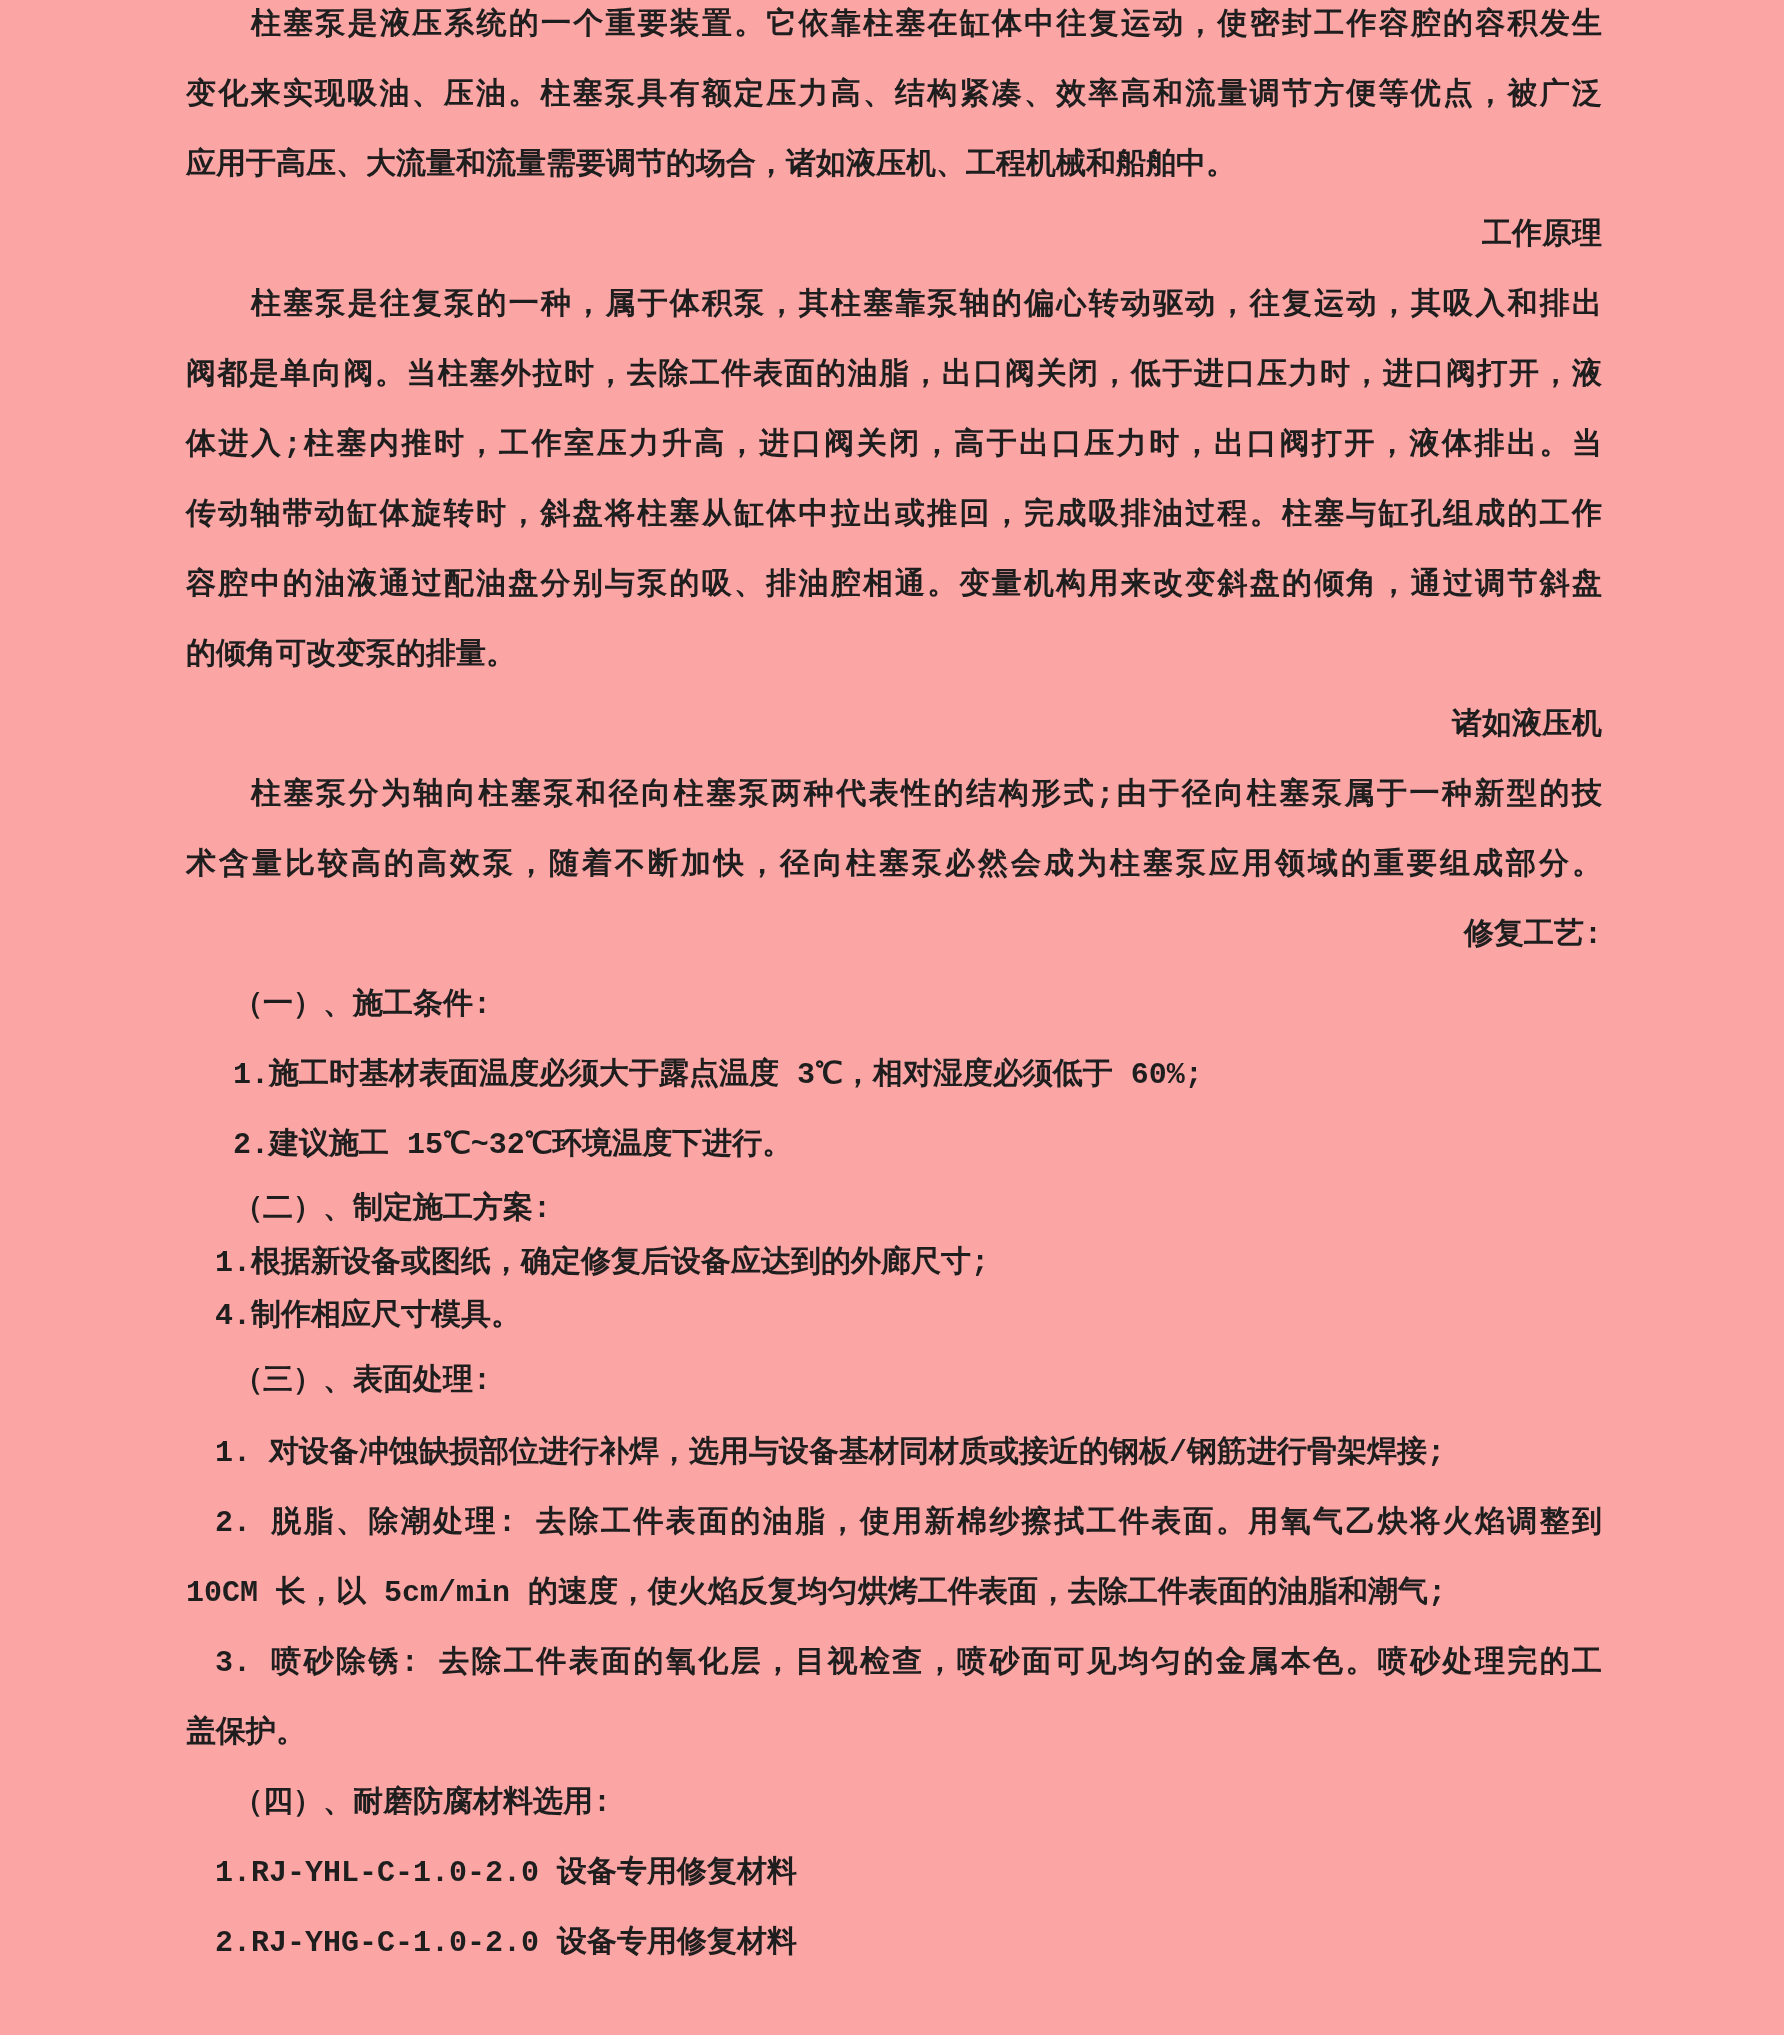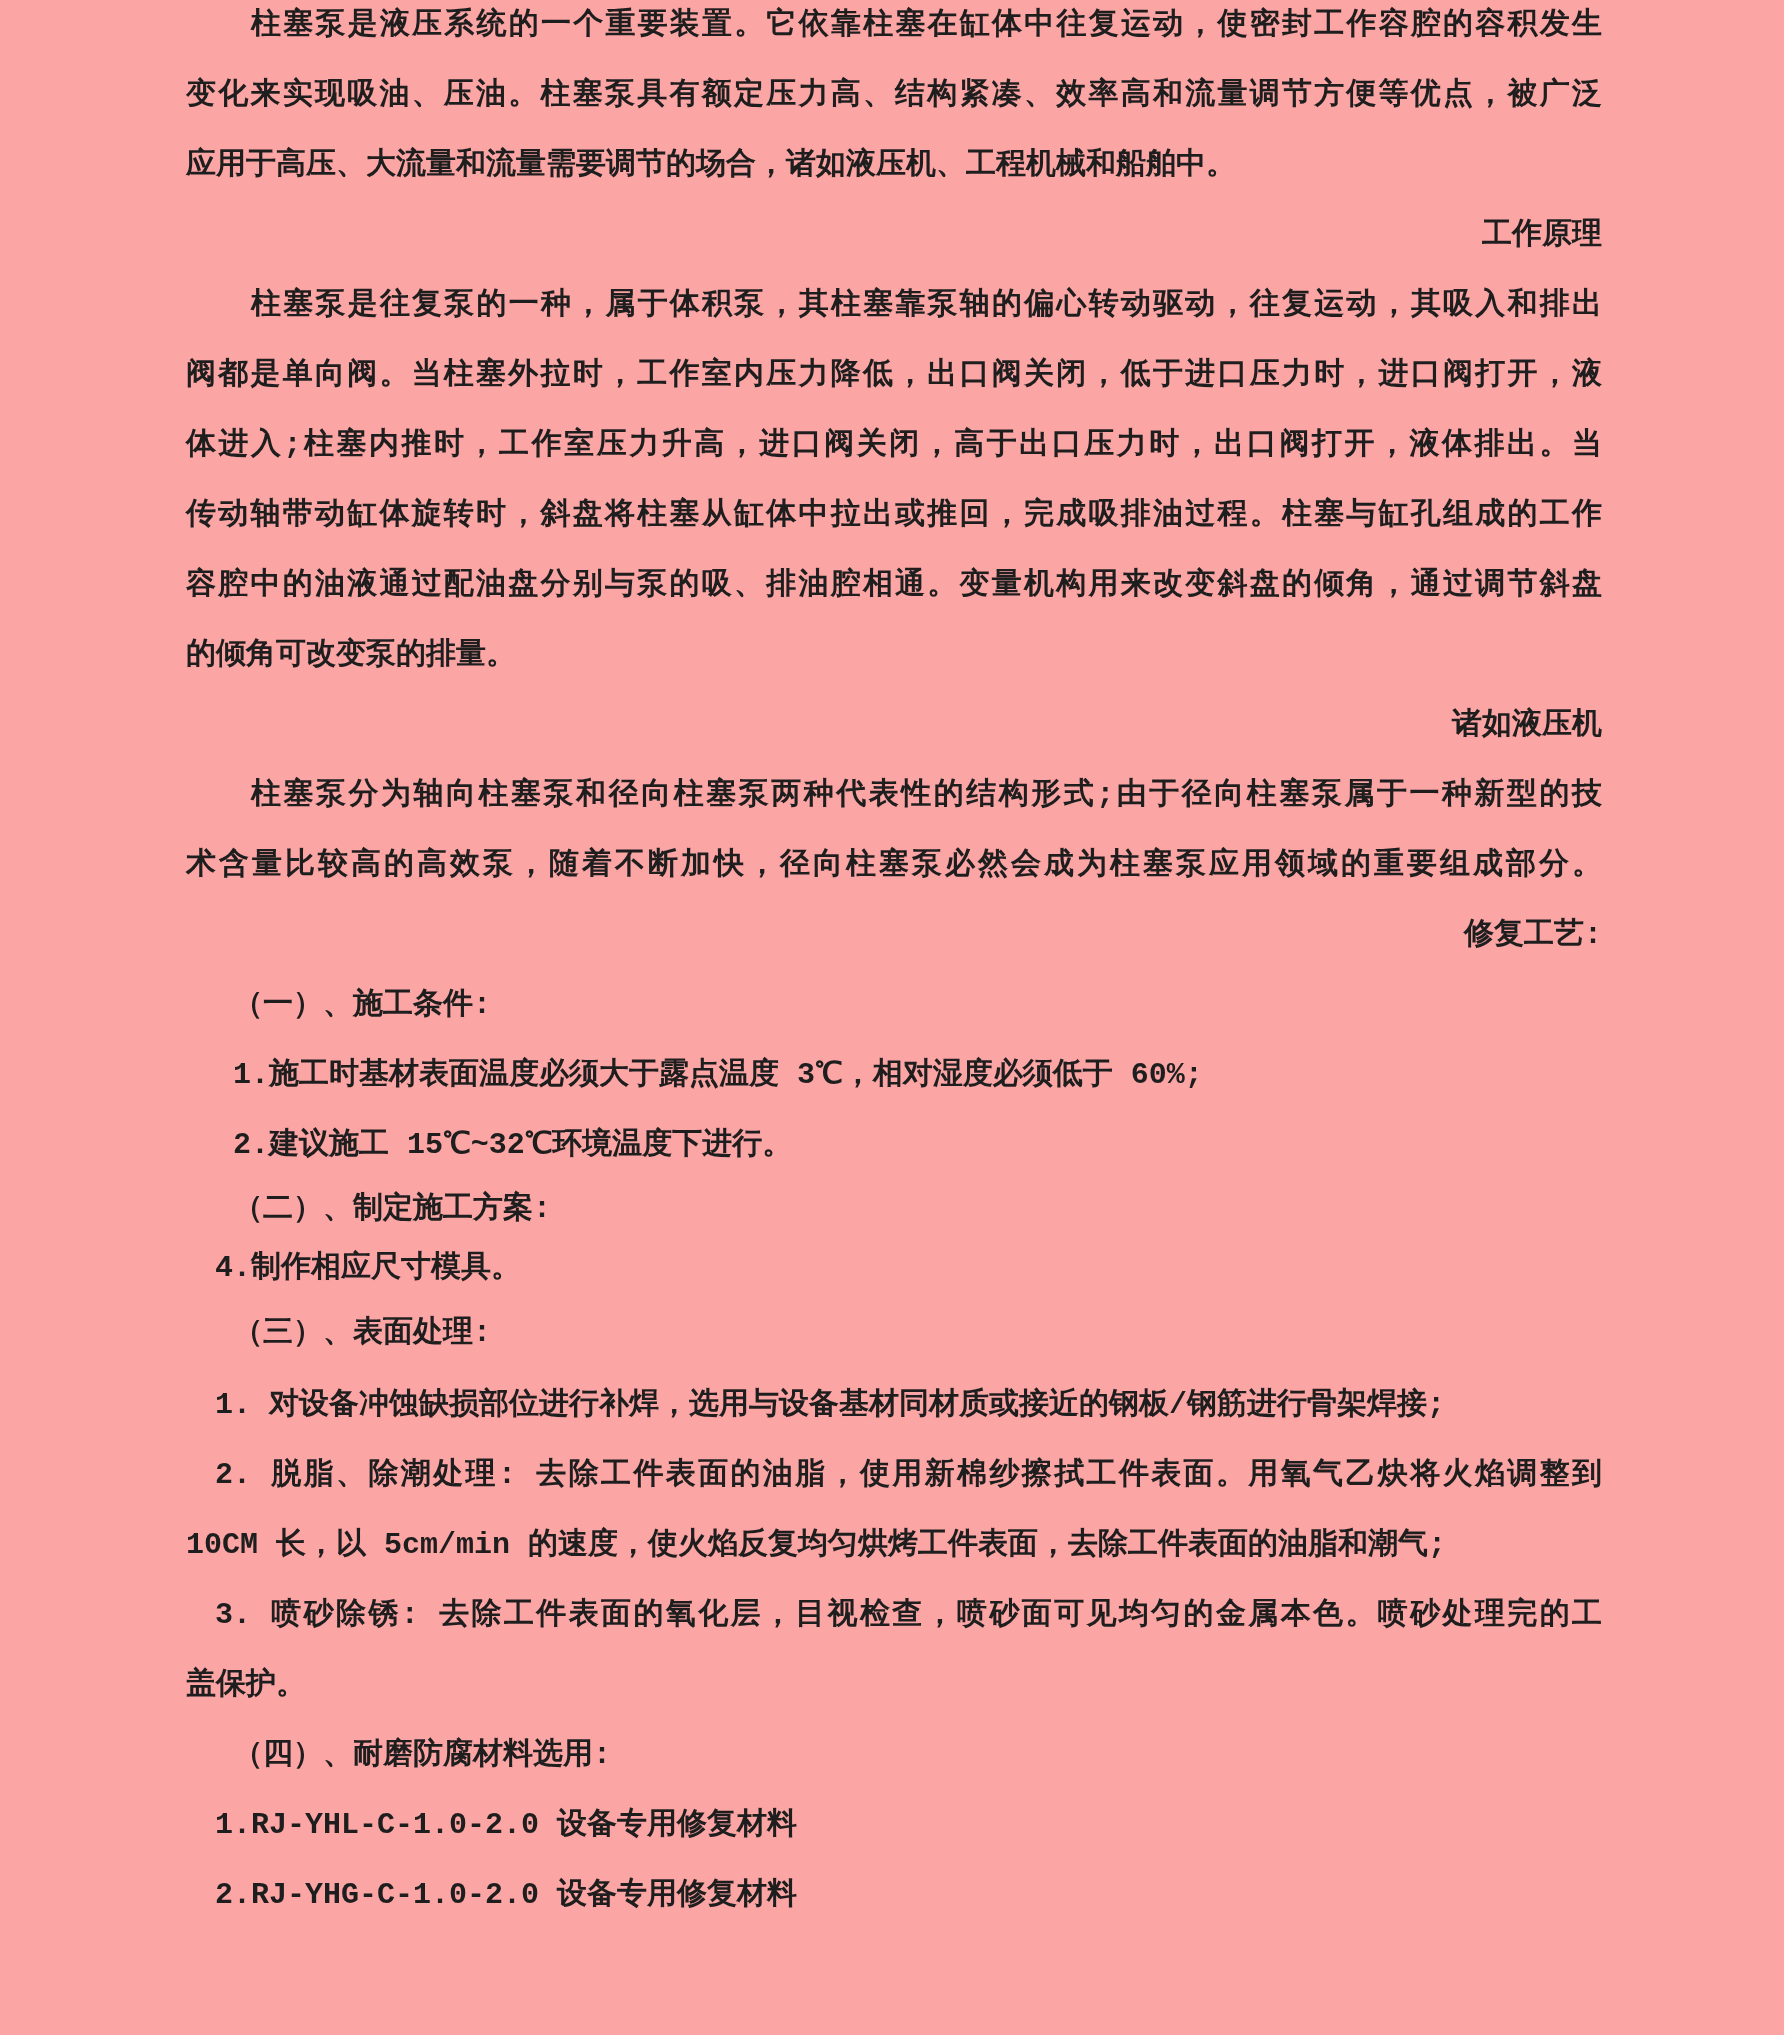--- a/index.html
+++ b/index.html
@@ -53,33 +53,34 @@
 </head>
 <body>
 
 <div class="page">
   <div class="doc">
     <div class="ln j i90">柱塞泵是液压系统的一个重要装置。它依靠柱塞在缸体中往复运动，使密封工作容腔的容积发生</div>
     <div class="ln j">变化来实现吸油、压油。柱塞泵具有额定压力高、结构紧凑、效率高和流量调节方便等优点，被广泛</div>
     <div class="ln">应用于高压、大流量和流量需要调节的场合，诸如液压机、工程机械和船舶中。</div>
     <div class="ln i90">工作原理</div>
     <div class="ln j i90">柱塞泵是往复泵的一种，属于体积泵，其柱塞靠泵轴的偏心转动驱动，往复运动，其吸入和排出</div>
-    <div class="ln j">阀都是单向阀。当柱塞外拉时，工作室内压力降低，出口阀关闭，低于进口压力时，进口阀打开，液</div>
+    <div class="ln j">阀都是单向阀。当柱塞外拉时，去除工件表面的油脂，出口阀关闭，低于进口压力时，进口阀打开，液</div>
     <div class="ln j">体进入;柱塞内推时，工作室压力升高，进口阀关闭，高于出口压力时，出口阀打开，液体排出。当</div>
     <div class="ln j">传动轴带动缸体旋转时，斜盘将柱塞从缸体中拉出或推回，完成吸排油过程。柱塞与缸孔组成的工作</div>
     <div class="ln j">容腔中的油液通过配油盘分别与泵的吸、排油腔相通。变量机构用来改变斜盘的倾角，通过调节斜盘</div>
     <div class="ln">的倾角可改变泵的排量。</div>
     <div class="ln i90">诸如液压机</div>
     <div class="ln j i90">柱塞泵分为轴向柱塞泵和径向柱塞泵两种代表性的结构形式;由于径向柱塞泵属于一种新型的技</div>
     <div class="ln j">术含量比较高的高效泵，随着不断加快，径向柱塞泵必然会成为柱塞泵应用领域的重要组成部分。</div>
     <div class="ln i90">修复工艺:</div>
     <div class="ln i65">（一）、施工条件:</div>
     <div class="ln i65">1.施工时基材表面温度必须大于露点温度 3℃，相对湿度必须低于 60%;</div>
     <div class="ln i65">2.建议施工 15℃~32℃环境温度下进行。</div>
     <div class="ln i65 p82">（二）、制定施工方案:</div>
+    <div class="ln i40 p67">1.根据新设备或图纸，确定修复后设备应达到的外廊尺寸;</div>
     <div class="ln i40 p81">4.制作相应尺寸模具。</div>
     <div class="ln i65 p102">（三）、表面处理:</div>
     <div class="ln i40">1. 对设备冲蚀缺损部位进行补焊，选用与设备基材同材质或接近的钢板/钢筋进行骨架焊接;</div>
     <div class="ln j i40">2. 脱脂、除潮处理: 去除工件表面的油脂，使用新棉纱擦拭工件表面。用氧气乙炔将火焰调整到</div>
     <div class="ln">10CM 长，以 5cm/min 的速度，使火焰反复均匀烘烤工件表面，去除工件表面的油脂和潮气;</div>
     <div class="ln j i40">3. 喷砂除锈: 去除工件表面的氧化层，目视检查，喷砂面可见均匀的金属本色。喷砂处理完的工</div>
     <div class="ln">盖保护。</div>
     <div class="ln i65">（四）、耐磨防腐材料选用:</div>
     <div class="ln i40">1.RJ-YHL-C-1.0-2.0 设备专用修复材料</div>
     <div class="ln i40">2.RJ-YHG-C-1.0-2.0 设备专用修复材料</div>

